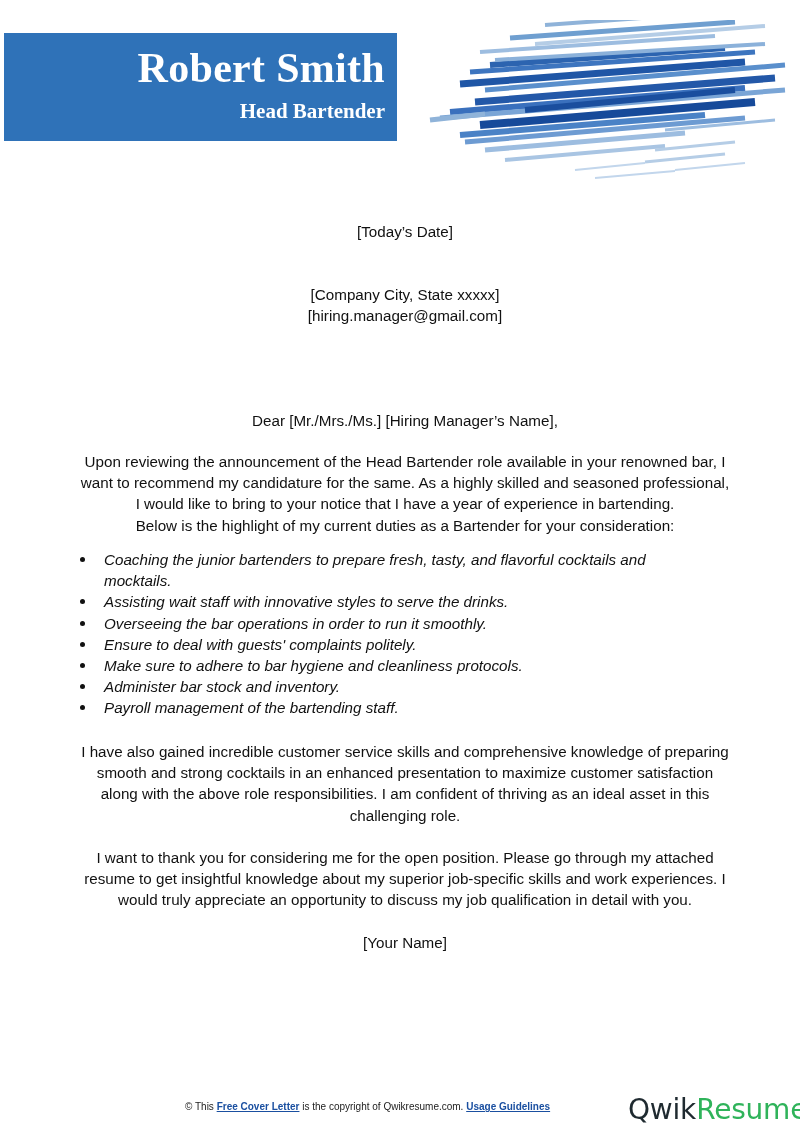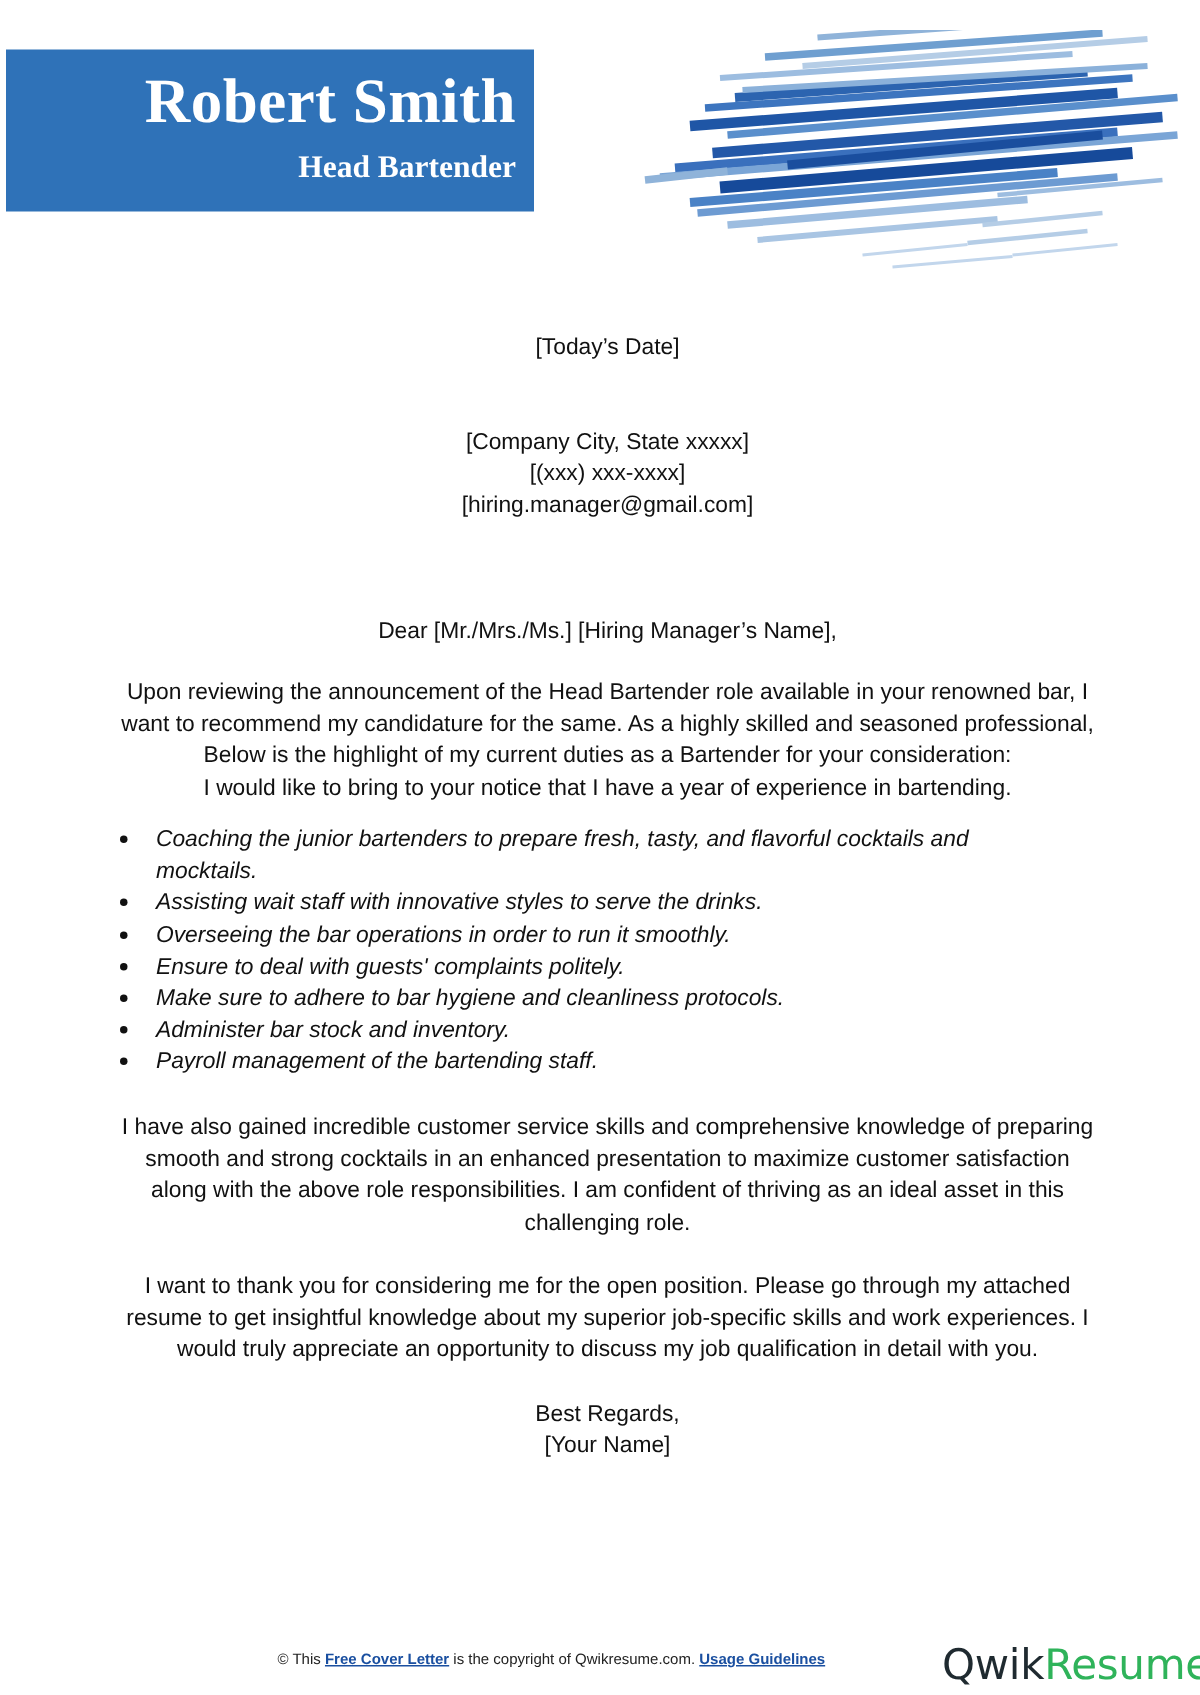--- a/index.html
+++ b/index.html
@@ -1,21 +1,21 @@
 <!DOCTYPE html>
 <html><head>
   <meta charset="utf-8">
   <style>
     html, body { margin: 0; padding: 0; background: #ffffff; }
     body {
       width: 800px; height: 1130px; position: relative; overflow: hidden;
       font-family: "Liberation Sans", sans-serif; color: #111111;
     }
     .header-box {
-      position: absolute; left: 4px; top: 33px; width: 352px; height: 108px;
+      position: absolute; left: 4px; top: 33px; width: 393px; height: 108px;
       background: #2f72b8;
       box-sizing: border-box; padding-right: 12px;
       text-align: right;
       font-family: "Liberation Serif", "DejaVu Serif", serif;
       color: #ffffff;
     }
     .header-name {
       font-size: 42px; font-weight: bold; line-height: 46px;
       margin-top: 12px; letter-spacing: 0.3px;
     }
@@ -86,31 +86,30 @@
     <line x1="170" y1="158" x2="250" y2="151" stroke="#c2d6ec" stroke-width="2"></line>
     <line x1="250" y1="150" x2="320" y2="143" stroke="#c2d6ec" stroke-width="2"></line>
     <line x1="5" y1="100" x2="60" y2="94" stroke="#8fb3d9" stroke-width="5"></line>
   </g>
 </svg>
 
 <div class="body-text" style="top:221px;">[Today’s Date]</div>
 
 <div class="body-text" style="top:284px;">
   <div class="line">[Company City, State xxxxx]</div>
-  <div class="line">[(xxx) xxx-xxxx]</div>
   <div class="line">[hiring.manager@gmail.com]</div>
 </div>
 
 <div class="body-text" style="top:410px;">Dear [Mr./Mrs./Ms.] [Hiring Manager’s Name],</div>
 
 <div class="body-text" style="top:451px;">
   <div class="line">Upon reviewing the announcement of the Head Bartender role available in your renowned bar, I</div>
   <div class="line">want to recommend my candidature for the same. As a highly skilled and seasoned professional,</div>
+  <div class="line">I would like to bring to your notice that I have a year of experience in bartending.</div>
   <div class="line">Below is the highlight of my current duties as a Bartender for your consideration:</div>
-  <div class="line">I would like to bring to your notice that I have a year of experience in bartending.</div>
 </div>
 
 <ul class="bullets">
   <li>
       <span class="dot"></span>
       <div class="line">Coaching the junior bartenders to prepare fresh, tasty, and flavorful cocktails and</div>
       <div class="line">mocktails.</div>
     </li>
   <li>
       <span class="dot"></span>
@@ -145,21 +144,20 @@
   <div class="line">challenging role.</div>
 </div>
 
 <div class="body-text" style="top:847px;">
   <div class="line">I want to thank you for considering me for the open position. Please go through my attached</div>
   <div class="line">resume to get insightful knowledge about my superior job-specific skills and work experiences. I</div>
   <div class="line">would truly appreciate an opportunity to discuss my job qualification in detail with you.</div>
 </div>
 
 <div class="body-text" style="top:932px;">
-  <div class="line">Best Regards,</div>
   <div class="line">[Your Name]</div>
 </div>
 
 <div class="footer">
   <div class="footer-text">
     <span>© This </span><a>Free Cover Letter</a><span> is the copyright of Qwikresume.com. </span><a>Usage Guidelines</a>
   </div>
   <div class="brand">
     <span class="qwik">Qwik</span><span class="resume">Resume</span>
   </div>

